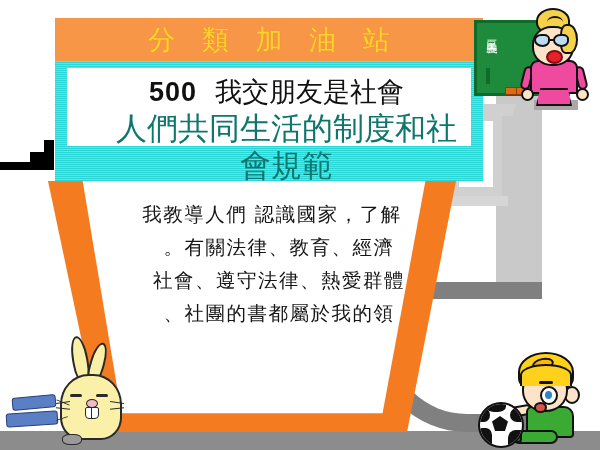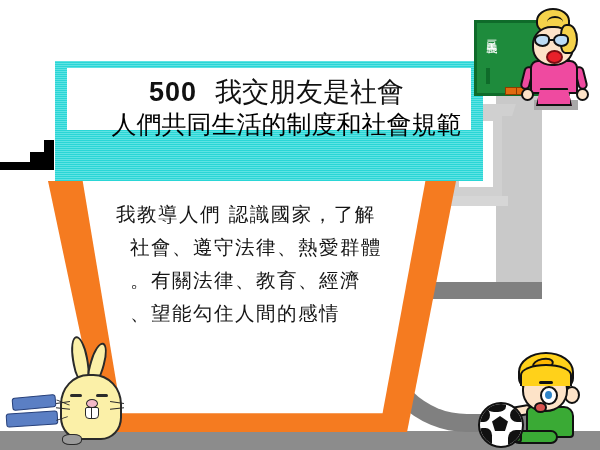--- a/index.html
+++ b/index.html
@@ -170,21 +170,21 @@
     background:
       repeating-linear-gradient(0deg,
         #2ad6d6 0px, #2ad6d6 1px,
         #5fe3e3 1px, #5fe3e3 2px);
   }
   .title-box {
     position: absolute;
     left: 12px;
     top: 7px;
     width: 404px;
-    height: 62px;
+    height: 78px;
     background: #ffffff;
     box-sizing: border-box;
     padding: 7px 0 0 9px;
   }
   .title-line-1 {
     font-family: "DejaVu Sans", "Liberation Sans", sans-serif;
     font-size: 27px;
     color: #111111;
     text-align: center;
     line-height: 1.25;
@@ -194,22 +194,22 @@
     font-family: "Liberation Sans", sans-serif;
     font-weight: bold;
     letter-spacing: 1px;
   }
   .title-line-1 .gap {
     display: inline-block;
     width: 18px;
   }
   .title-line-2 {
     font-family: "DejaVu Sans", "Liberation Sans", sans-serif;
-    font-size: 25px;
-    color: #000000;
+    font-size: 31px;
+    color: #0f766e;
     text-align: center;
     line-height: 1.2;
     padding-left: 26px;
   }
 
   
   .cyan-shelf {
     position: absolute;
     left: 55px;
     top: 169px;
@@ -227,21 +227,21 @@
     left: 116px;
     top: 198px;
     width: 312px;
     font-family: "DejaVu Sans", "Liberation Serif", serif;
     font-size: 19.5px;
     line-height: 33px;
     color: #161616;
     letter-spacing: 1.5px;
     text-align: left;
   }
-  .body-text .ln { display: block; white-space: nowrap; }
+  .body-text .ln { display: block; white-space: nowrap; text-align: center; }
   .body-text .ln.i1 { padding-left: 14px; }
   .body-text .ln.i2 { padding-left: 22px; }
 
   
 
   
   .teacher-wrap {
     position: absolute;
     left: 474px;
     top: 4px;
@@ -712,36 +712,39 @@
   <div class="scaffold-shelf"></div>
 
   <div class="hook-top"></div>
   <div class="hook"></div>
 
   <div class="cup-outer"></div>
   <div class="cup-inner"></div>
 
   <div class="body-text">
     <span class="ln">我教導人們 認識國家，了解</span>
+    <span class="ln i1">。有關法律、教育、經濟</span>
     <span class="ln i1">社會、遵守法律、熱愛群體</span>
-    <span class="ln i1">。有關法律、教育、經濟</span>
-    <span class="ln i1">、望能勾住人間的感情</span>
+    <span class="ln i1">、社團的書都屬於我的領</span>
   </div>
 
   <div class="cyan-shelf"></div>
 
   <div class="title-frame">
     <div class="title-box">
       <div class="title-line-1">
         <span class="num">500</span><span class="gap"></span><span>我交朋友是社會</span>
       </div>
       <div class="title-line-2">人們共同生活的制度和社會規範</div>
     </div>
   </div>
 
+  <div class="header-bar">
+    <span class="header-title">分 類 加 油 站</span>
+  </div>
 
   <div class="teacher-wrap">
     <div class="blackboard">
       <div class="blackboard-text">三民主義</div>
       <div class="chalk-tray"></div>
     </div>
     <div class="bb-leg-l"></div>
     <div class="bb-leg-r"></div>
     <div class="t-arm-l"></div>
     <div class="t-arm-r"></div>

